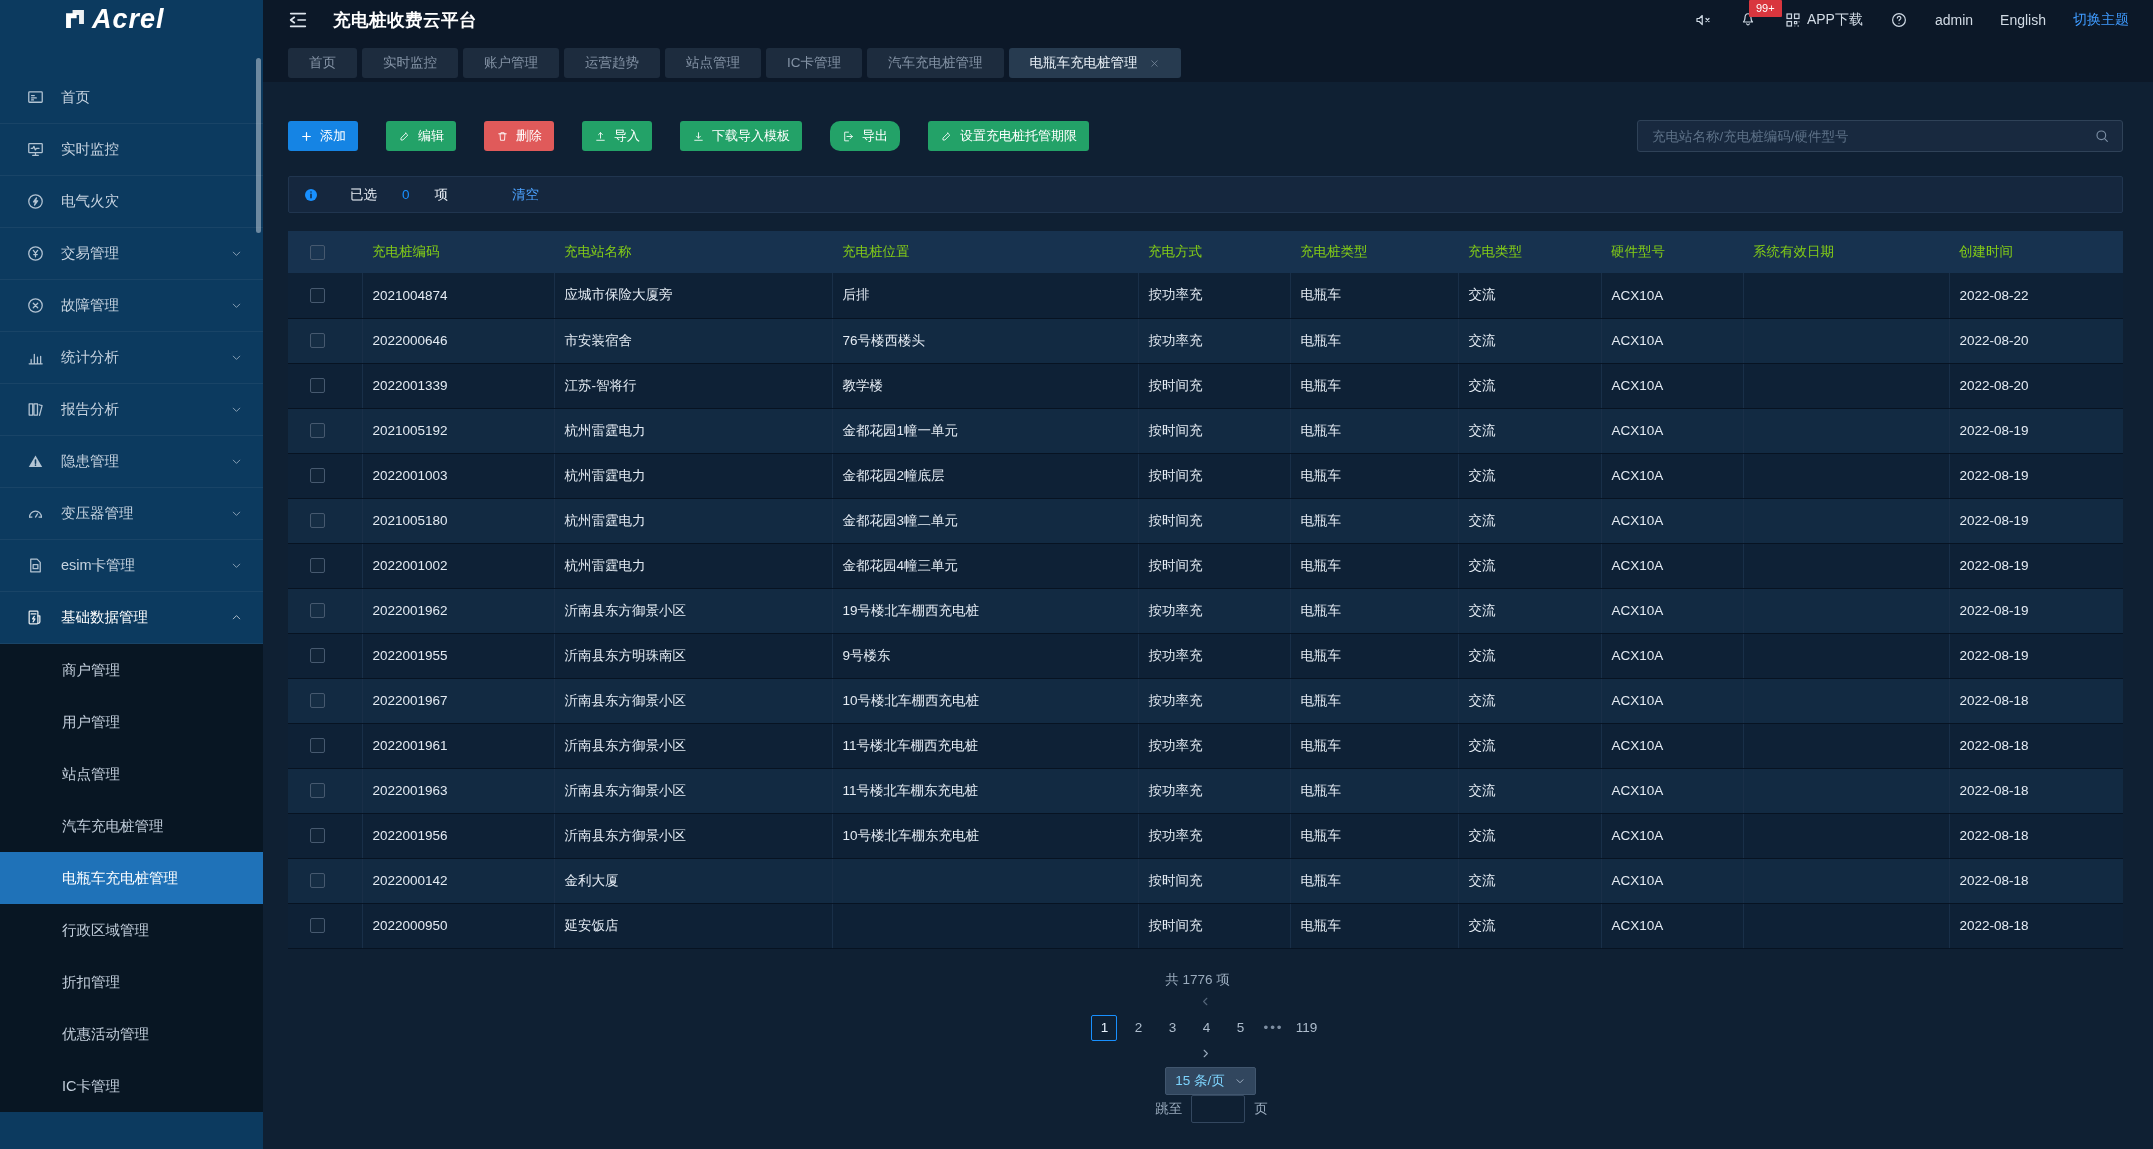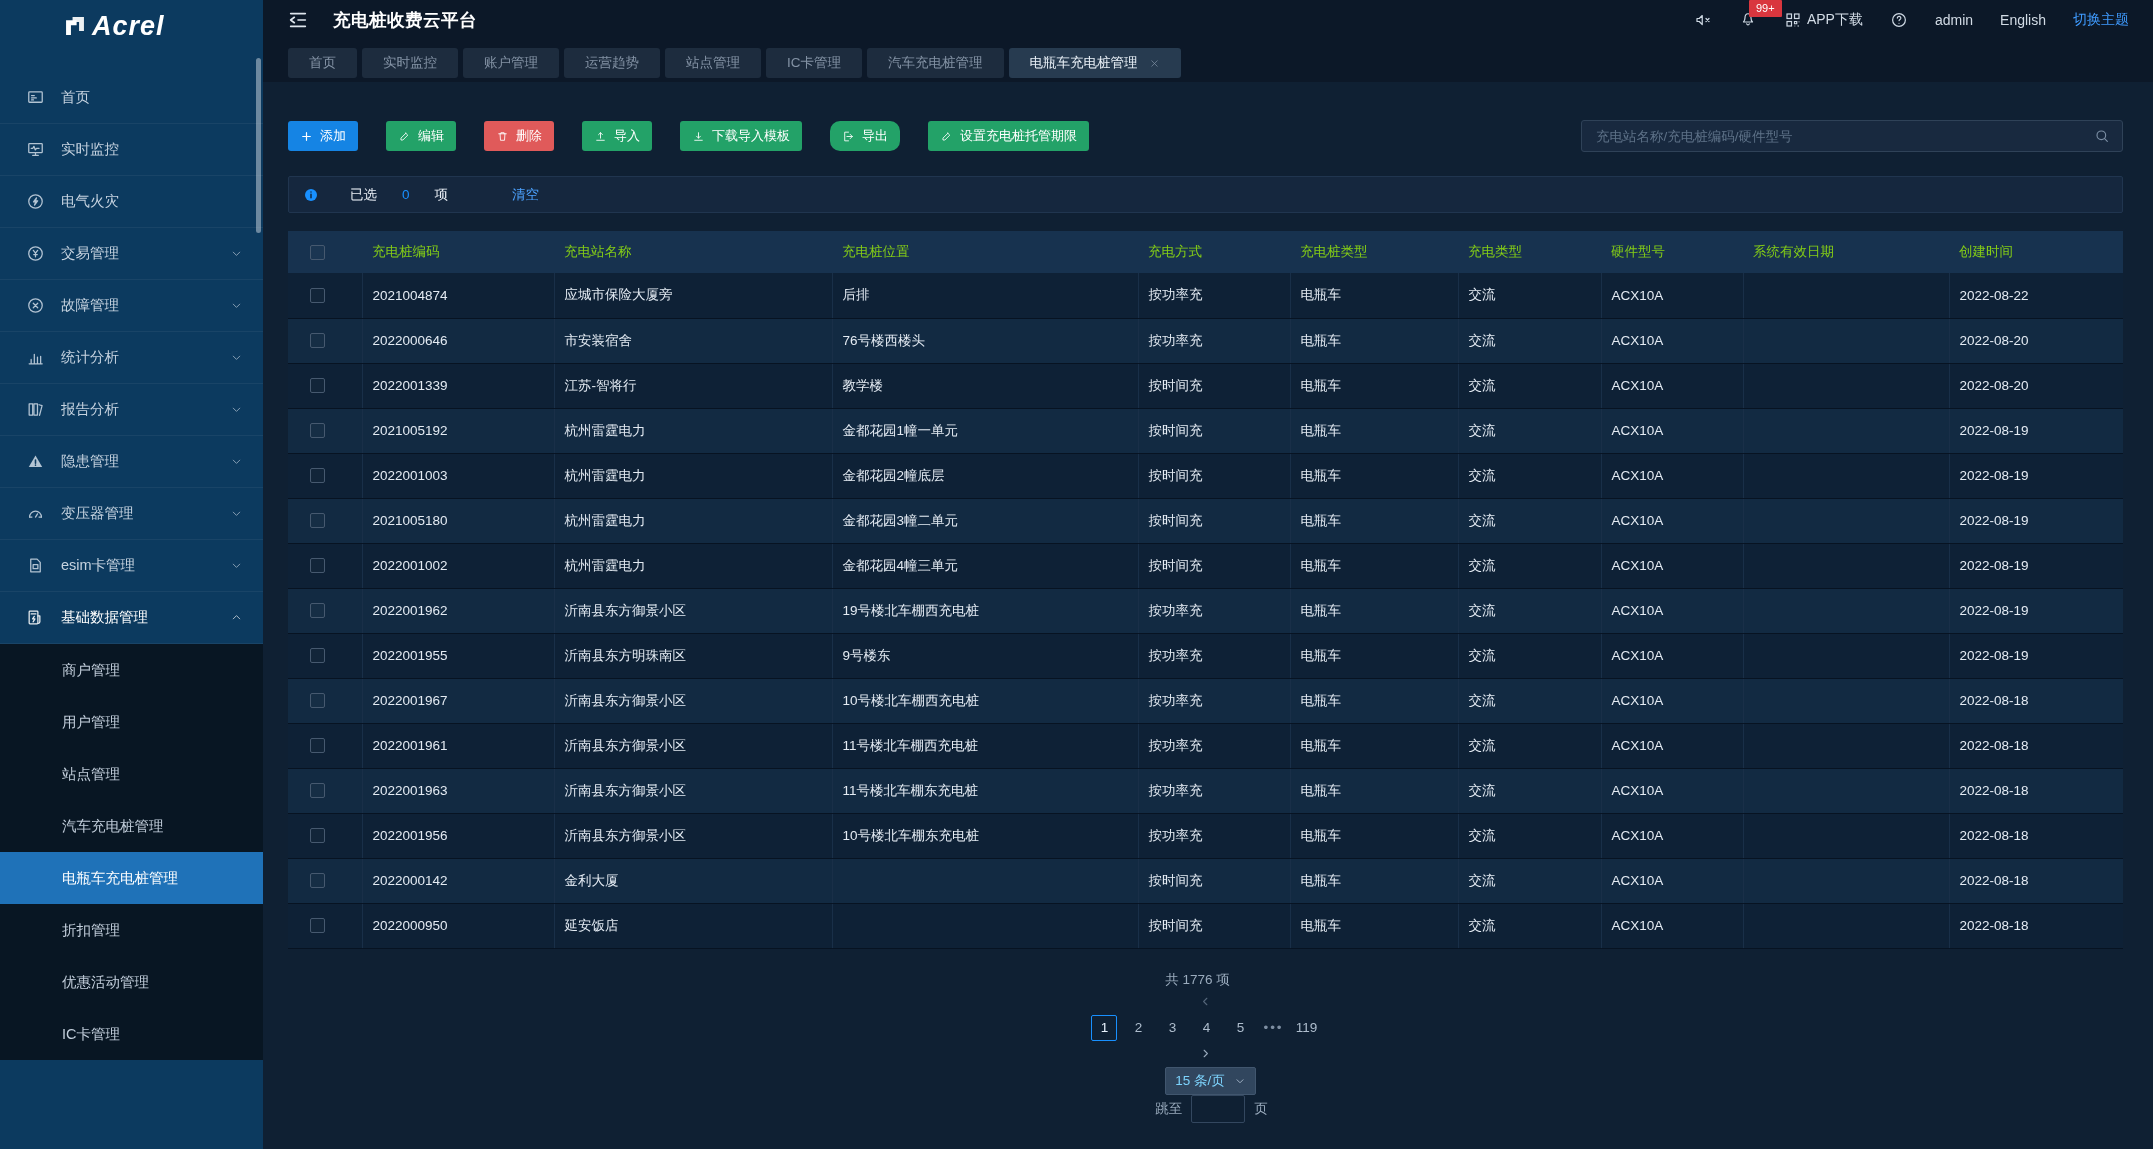--- a/index.html
+++ b/index.html
@@ -9,21 +9,21 @@
     font-family: "Liberation Sans", "DejaVu Sans", sans-serif;
     background: #0f2033; color: #dfe7ef;
   }
   .icon svg { width: 100%; height: 100%; display: block; }
   .icon { display: inline-block; flex-shrink: 0; }
 
   .app { display: flex; width: 2153px; height: 1149px; }
 
   
   .sidebar { width: 263px; flex-shrink: 0; background: #0c3a5f; position: relative; overflow: hidden; }
-  .logo-area { height: 72px; display: flex; align-items: flex-start; padding: 11px 0 0 62px; }
+  .logo-area { height: 72px; display: flex; align-items: flex-start; padding: 4px 0 0 62px; }
   .logo-glyph { width: 26px; height: 26px; margin-right: 4px; margin-top: 2px; }
   .logo-text { color: #fff; font-size: 27px; font-weight: bold; font-style: italic; letter-spacing: 1px; }
   .menu-item {
     height: 52px; display: flex; align-items: center;
     padding: 0 20px 0 26px; color: #c6d3e0; font-size: 14.5px;
     border-bottom: 1px solid rgba(255,255,255,0.055); cursor: pointer;
   }
   .menu-item.expanded { color: #ffffff; }
   .mi-icon { width: 19px; height: 19px; margin-right: 16px; opacity: .9; }
   .mi-chevron { width: 13px; height: 13px; margin-left: auto; opacity: .75; }
@@ -67,21 +67,21 @@
   .content { flex: 1; background: #0f2033; padding: 38px 30px 0 25px; }
 
   .toolbar { display: flex; align-items: center; }
   .btn {
     height: 30px; display: inline-flex; align-items: center; gap: 7px; padding: 0 12px;
     border: none; border-radius: 3px; color: #fff; font-size: 13px; margin-right: 28px;
     cursor: pointer; font-family: inherit; white-space: nowrap;
   }
   .btn-icon { width: 13px; height: 13px; }
   .search-box {
-    margin-left: auto; width: 542px; height: 32px; background: #18293f;
+    margin-left: auto; width: 486px; height: 32px; background: #18293f;
     border: 1px solid #2f4258; border-radius: 3px; display: flex; align-items: center; padding: 0 12px;
   }
   .search-box input {
     flex: 1; background: transparent; border: none; outline: none;
     color: #cfd9e4; font-size: 13.5px; font-family: inherit;
   }
   .search-box input::placeholder { color: #5e7288; }
   .search-icon { width: 16px; height: 16px; color: #7c8fa5; cursor: pointer; }
 
   .selection-bar {
@@ -305,20 +305,23 @@
             <span>用户管理</span>
           </div>
           <div class="submenu-item">
             <span>站点管理</span>
           </div>
           <div class="submenu-item">
             <span>汽车充电桩管理</span>
           </div>
           <div class="submenu-item active">
             <span>电瓶车充电桩管理</span>
+          </div>
+          <div class="submenu-item">
+            <span>行政区域管理</span>
           </div>
           <div class="submenu-item">
             <span>折扣管理</span>
           </div>
           <div class="submenu-item">
             <span>优惠活动管理</span>
           </div>
           <div class="submenu-item">
             <span>IC卡管理</span>
           </div>

